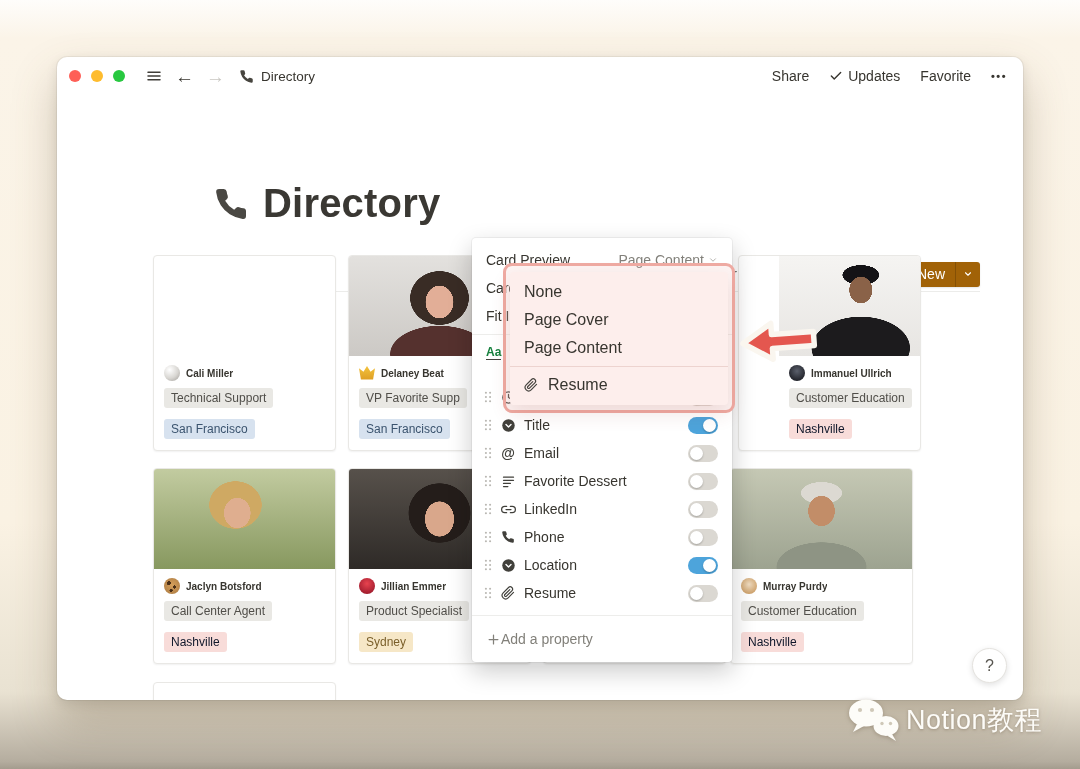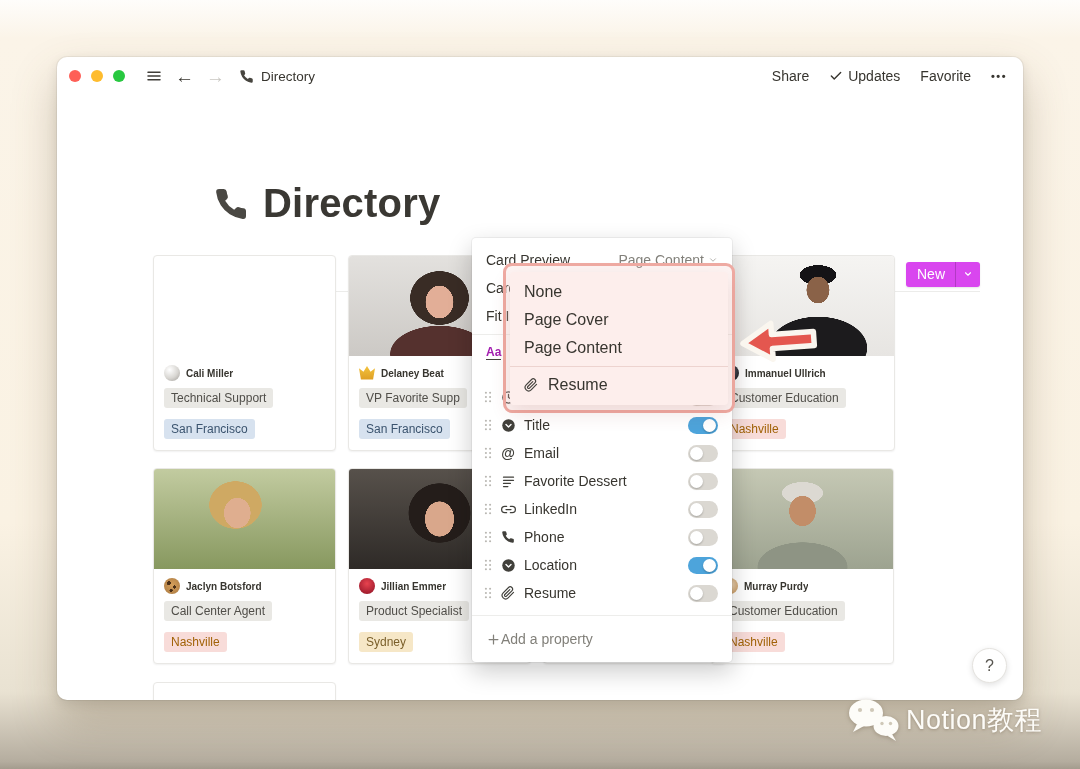--- a/index.html
+++ b/index.html
@@ -39,39 +39,39 @@
 
   
   .toolbar { position:absolute; left:153px; top:202px; width:770px; height:30px; display:flex; align-items:center; justify-content:space-between; }
   .tb-view { display:flex; align-items:center; gap:6px; cursor:pointer; }
   .tb-view-label { font-size:14px; font-weight:700; color:#37352f; }
   .tool-right { display:flex; align-items:center; gap:16px; }
   .tool-link { font-size:14px; color:#5f5d59; cursor:pointer; }
   .tool-link.active { color:#2383e2; }
   .tool-search { display:flex; align-items:center; gap:5px; color:#55534f; font-size:14px; cursor:pointer; }
   .tool-more { font-size:11px; letter-spacing:1.5px; font-weight:700; color:#37352f; cursor:pointer; }
-  .new-btn { display:flex; align-items:stretch; background:#d946ef; border-radius:3px; color:#fff; overflow:hidden; cursor:pointer; box-shadow:0 1px 2px rgba(0,0,0,.1); }
+  .new-btn { display:flex; align-items:stretch; background:#a16207; border-radius:3px; color:#fff; overflow:hidden; cursor:pointer; box-shadow:0 1px 2px rgba(0,0,0,.1); }
   .new-btn-label { padding:4px 10px 5px 11px; font-size:14px; font-weight:500; }
   .new-btn-divider { width:1px; background:rgba(0,0,0,.18); }
   .new-btn-caret { display:flex; align-items:center; padding:0 7px; }
   .toolbar-divider { position:absolute; left:153px; top:234px; width:770px; height:1px; background:#ececea; }
 
   
   .card {
     position:absolute; width:183px; height:196px; background:#fff; border-radius:4px; overflow:hidden;
     border:1px solid #e9e8e5; box-shadow:0 1px 2px rgba(15,15,15,.06); cursor:pointer; z-index:1;
   }
   .card-img { height:100px; width:100%; }
   .card-body { padding:9px 10px 8px; }
   .card-name-row { display:flex; align-items:center; gap:6px; }
   .card-name { font-size:10px; font-weight:700; color:#37352f; white-space:nowrap; overflow:hidden; }
   .pill-row { margin-top:7px; }
   .pill { display:inline-block; max-width:160px; overflow:hidden; white-space:nowrap; font-size:12px; line-height:1; padding:4px 7px; border-radius:3px; background:#e9e8e4; color:#504e49; }
   .pill.blue { background:#d7e2ef; color:#3a536e; }
-  .pill.red { background:#f8dcd9; color:#a16207; }
+  .pill.red { background:#f8dcd9; color:#0f172a; }
   .pill.yellow { background:#f6e7c7; color:#7a5f2a; }
 
   
   .emoji { width:16px; height:16px; border-radius:50%; flex:none; display:inline-block; }
   .emoji.volleyball { background:radial-gradient(circle at 35% 30%,#fff,#d8d6d2 55%,#9d9a95); }
   .emoji.crown { border-radius:2px; background:linear-gradient(180deg,#f5c63f,#dd9c22); clip-path:polygon(0% 20%,28% 42%,50% 6%,72% 42%,100% 20%,88% 90%,12% 90%); }
   .emoji.headphones { background:radial-gradient(circle at 50% 38%,#5a5f6b,#23252c 72%); }
   .emoji.cookie { background:radial-gradient(circle at 30% 32%,#4a2f18 12%,transparent 13%),radial-gradient(circle at 66% 56%,#4a2f18 11%,transparent 12%),radial-gradient(circle at 44% 76%,#4a2f18 10%,transparent 11%),radial-gradient(circle at 50% 45%,#d6a05c,#a97840); }
   .emoji.rose { background:radial-gradient(circle at 50% 35%,#e8434f,#a01c2e 78%); }
   .emoji.dog { background:radial-gradient(circle at 50% 40%,#f0ddc2,#c9995f 85%); }
@@ -88,21 +88,21 @@
   
   .panel {
     position:absolute; left:472px; top:238px; width:260px; background:#fff; border-radius:4px; z-index:5;
     box-shadow:0 0 0 1px rgba(15,15,15,.05), 0 9px 24px rgba(15,15,15,.22);
     padding:8px 0; font-size:14px;
   }
   .panel-row { height:28px; display:flex; align-items:center; padding:0 14px; cursor:pointer; }
   .panel-row .spacer { flex:1; }
   .panel-value { color:#82807a; display:flex; align-items:center; gap:4px; }
   .panel-divider { height:1px; background:#ededeb; margin:4px 0; }
-  .aa-icon { font-size:12px; font-weight:700; border-bottom:1.6px solid #45433e; line-height:1.1; margin-right:8px; color:#a21caf; }
+  .aa-icon { font-size:12px; font-weight:700; border-bottom:1.6px solid #45433e; line-height:1.1; margin-right:8px; color:#15803d; }
   .props { margin-top:16px; }
   .prop-row { height:28px; display:flex; align-items:center; padding:0 14px 0 10px; cursor:pointer; }
   .drag { color:#b9b7b2; margin-right:6px; display:flex; }
   .picon { color:#41403b; margin-right:8px; display:flex; width:16px; justify-content:center; font-weight:700; font-size:14px; }
   .plabel { flex:1; color:#37352f; white-space:nowrap; overflow:hidden; }
   .toggle { position:relative; width:30px; height:17px; border-radius:9px; background:#dbd8d2; flex:none; cursor:pointer; }
   .toggle .knob { position:absolute; left:2px; top:2px; width:13px; height:13px; border-radius:50%; background:#fff; box-shadow:0 1px 2px rgba(0,0,0,.25); }
   .toggle.on { background:#4da4db; }
   .toggle.on .knob { left:auto; right:2px; }
   .add-row { height:30px; display:flex; align-items:center; padding:0 14px; color:#82807a; cursor:pointer; margin-top:8px; }
@@ -232,21 +232,21 @@
         <span class="emoji crown"></span>
         <span class="card-name">Delaney Beat</span>
       </div>
       <div class="pill-row"><span class="pill">VP Favorite Supp</span></div>
       <div class="pill-row"><span class="pill blue">San Francisco</span></div>
     </div>
   </div>
 
   <div class="card shell" style="left:486px; top:198px;"></div>
 
-  <div class="card" style="left:655px; top:198px;">
+  <div class="card" style="left:681px; top:198px;padding-left:40px;">
     <div class="card-img p3"></div>
     <div class="card-body">
       <div class="card-name-row">
         <span class="emoji headphones"></span>
         <span class="card-name">Immanuel Ullrich</span>
       </div>
       <div class="pill-row"><span class="pill">Customer Education</span></div>
       <div class="pill-row"><span class="pill red">Nashville</span></div>
     </div>
   </div>
@@ -270,21 +270,21 @@
         <span class="emoji rose"></span>
         <span class="card-name">Jillian Emmer</span>
       </div>
       <div class="pill-row"><span class="pill">Product Specialist</span></div>
       <div class="pill-row"><span class="pill yellow">Sydney</span></div>
     </div>
   </div>
 
   <div class="card shell" style="left:486px; top:411px;"></div>
 
-  <div class="card" style="left:654px; top:411px;">
+  <div class="card" style="left:673px; top:411px;">
     <div class="card-img p6"></div>
     <div class="card-body">
       <div class="card-name-row">
         <span class="emoji dog"></span>
         <span class="card-name">Murray Purdy</span>
       </div>
       <div class="pill-row"><span class="pill">Customer Education</span></div>
       <div class="pill-row"><span class="pill red">Nashville</span></div>
     </div>
   </div>

